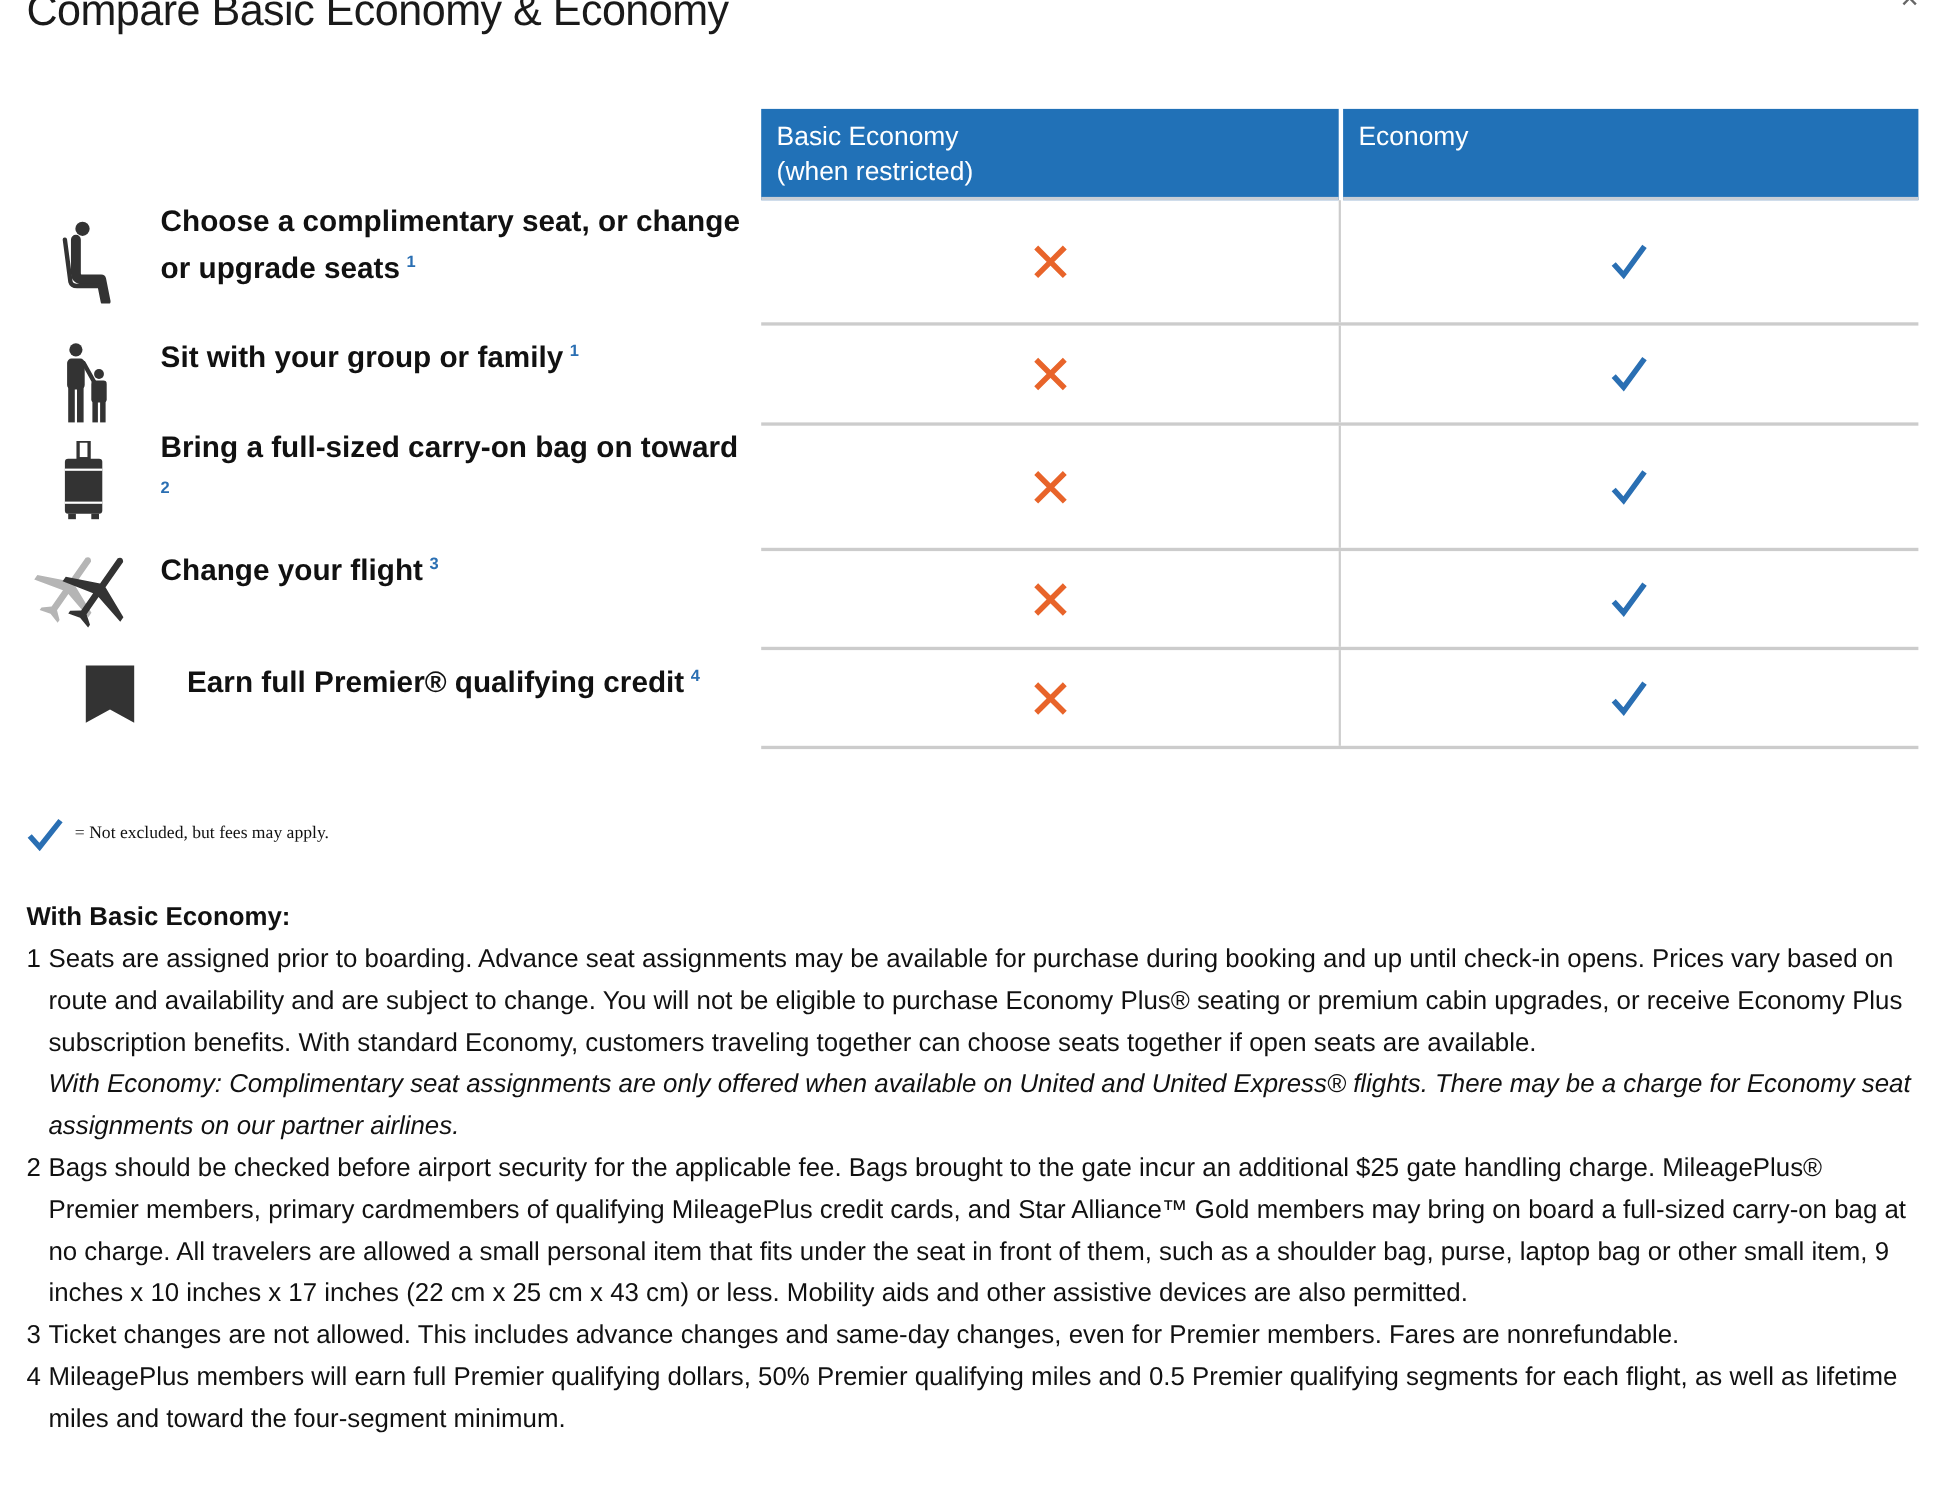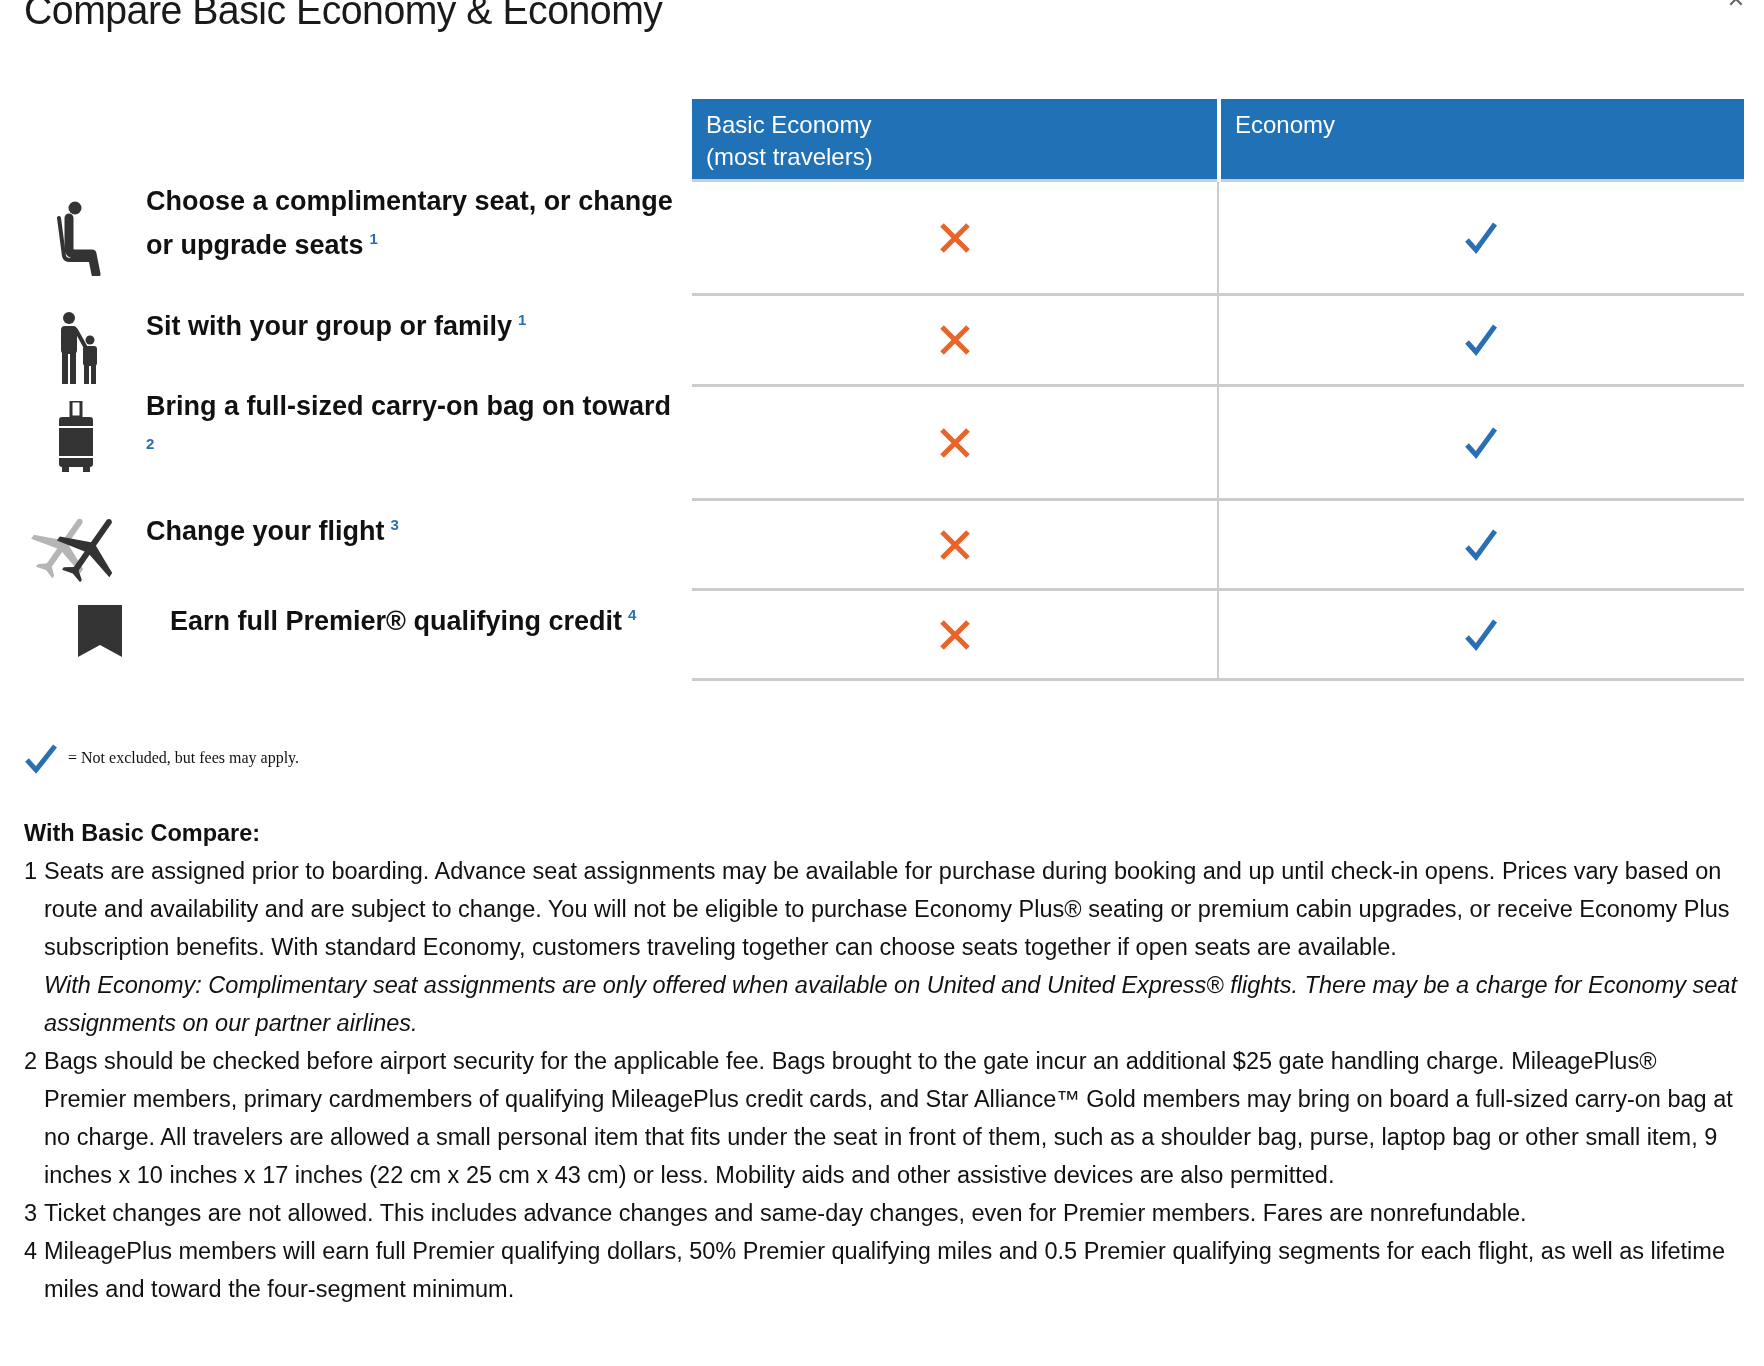--- a/index.html
+++ b/index.html
@@ -104,21 +104,21 @@
     <rect x="31" y="25" width="34" height="2" fill="#fff"></rect>
     <rect x="31" y="55" width="34" height="2" fill="#fff"></rect>
     <rect x="34" y="66" width="7" height="5" fill="#333"></rect>
     <rect x="55" y="66" width="7" height="5" fill="#333"></rect>
   </svg>
   <div class="flabel" style="top:0;width:560px;">
     <span>Bring a full-sized carry-on bag on toward</span><br><a class="sup" style="margin-left:0;">2</a>
   </div>
 </div>
 
-<div class="feature" style="top:501px;height:90px;">
+<div class="feature" style="top:489px;height:90px;">
   <svg class="ficon" viewBox="0 0 100 80" style="top:6px;">
     <g fill="#b5b5b5" transform="translate(34 40) rotate(35)">
       <path d="M-3 -32 Q0 -36 3 -32 L3 -6 L30 6 L30 11 L3 4 L3 22 L10 28 L10 31 L0 28 L-10 31 L-10 28 L-3 22 L-3 4 L-30 11 L-30 6 L-3 -6 Z"></path>
     </g>
     <g fill="#333" transform="translate(62 42) rotate(35)">
       <path d="M-3 -34 Q0 -38 3 -34 L3 -6 L32 7 L32 12 L3 5 L3 24 L11 30 L11 33 L0 30 L-11 33 L-11 30 L-3 24 L-3 5 L-32 12 L-32 7 L-3 -6 Z"></path>
     </g>
   </svg>
   <div class="flabel" style="top:5px;">
     <span>Change your flight</span><a class="sup">3</a>
@@ -131,21 +131,21 @@
   </svg>
   <div class="flabel" style="top:5px;">
     <span>Earn full Premier® qualifying credit</span><a class="sup">4</a>
   </div>
 </div>
 
 <div class="ctable">
   <div class="thead">
     <div class="th c1">
       <div>Basic Economy</div>
-      <div>(most travelers)</div>
+      <div>(when restricted)</div>
     </div>
     <div class="th c2">
       <div>Economy</div>
       <div></div>
     </div>
   </div>
   <div class="trow" style="height:114px;">
     <div class="td c1">
         <svg class="mark-x" viewBox="0 0 40 40">
           <path d="M7 7 L33 33 M33 7 L7 33" stroke="#e8642a" stroke-width="5"></path>
@@ -208,21 +208,21 @@
 </div>
 
 <div class="legend">
   <svg viewBox="0 0 34 32">
       <path d="M3 18 L12 28 L31 4" stroke="#2a6fb3" stroke-width="5" fill="none"></path>
     </svg>
   <span>= Not excluded, but fees may apply.</span>
 </div>
 
 <div class="notes">
-  <div class="nh">With Basic Compare:</div>
+  <div class="nh">With Basic Economy:</div>
   <div class="note">
     <span class="num">1</span>
     <b>Seats</b><span> are assigned prior to boarding. Advance seat assignments may be available for purchase during booking and up until check-in opens. Prices vary based on route and availability and are subject to change. You will not be eligible to purchase Economy Plus® seating or premium cabin upgrades, or receive Economy Plus subscription benefits. With standard Economy, customers traveling together can choose seats together if open seats are available.</span>
     <span class="it">With Economy: Complimentary seat assignments are only offered when available on United and United Express® flights. There may be a charge for Economy seat assignments on our partner airlines.</span>
   </div>
   <div class="note">
     <span class="num">2</span>
     <b>Bags</b><span> should be checked before airport security for the applicable fee. Bags brought to the gate incur an additional $25 gate handling charge. MileagePlus® Premier members, primary cardmembers of qualifying MileagePlus credit cards, and Star Alliance™ Gold members may bring on board a full-sized carry-on bag at no charge. All travelers are allowed a small personal item that fits under the seat in front of them, such as a shoulder bag, purse, laptop bag or other small item, 9 inches x 10 inches x 17 inches (22 cm x 25 cm x 43 cm) or less. Mobility aids and other assistive devices are also permitted.</span>
   </div>
   <div class="note">

